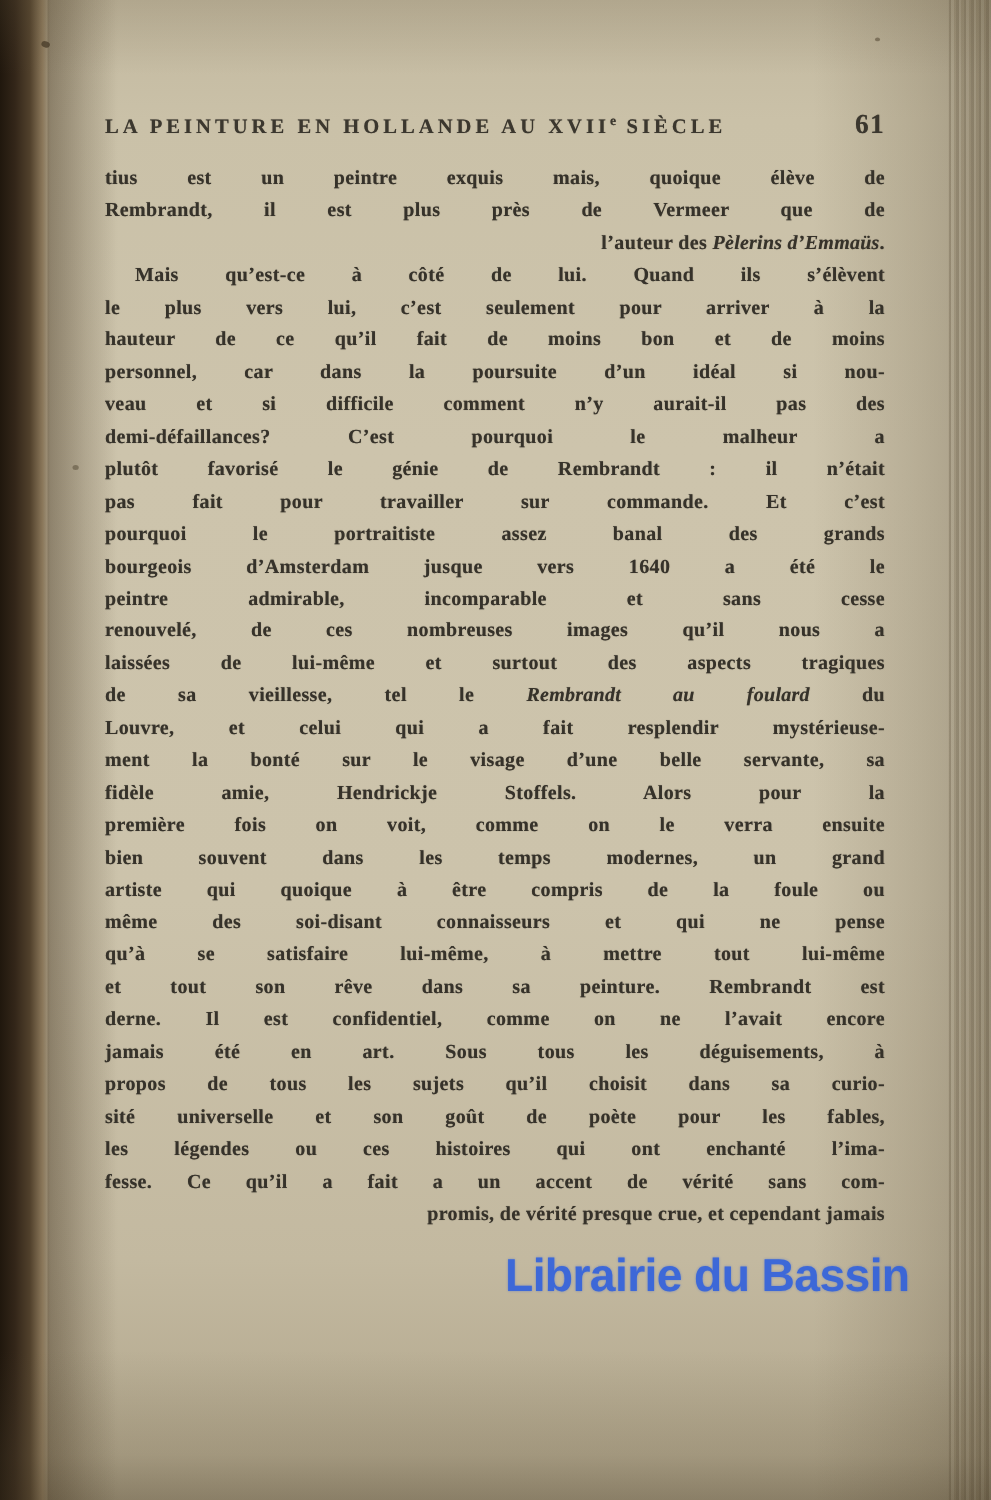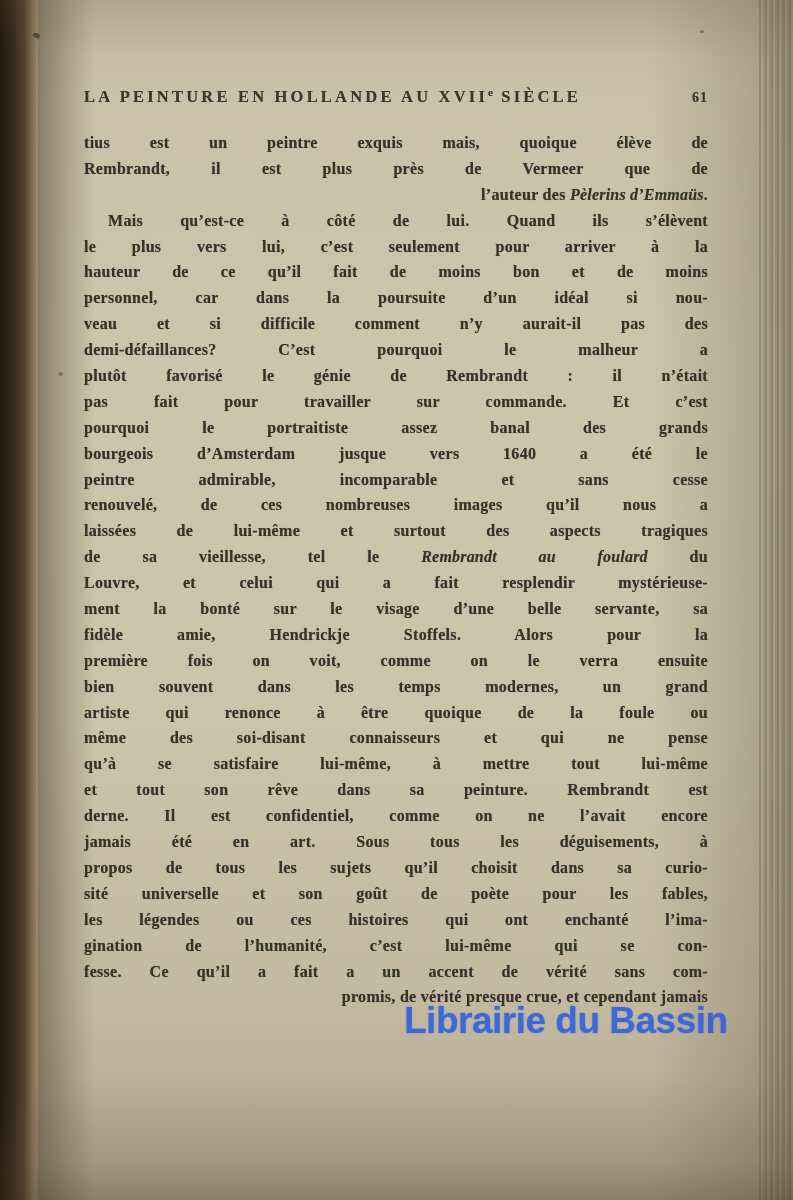--- a/index.html
+++ b/index.html
@@ -47,21 +47,21 @@
     position:absolute;left:84px;top:86px;width:624px;
     display:flex;justify-content:space-between;align-items:baseline;
     color:#3b372e;
   }
   .header .title{
     font-size:16.5px;letter-spacing:3.2px;font-weight:600;white-space:nowrap;
     text-shadow:0 0 .6px rgba(55,50,40,.55);
   }
   .header .title sup{font-size:11px;letter-spacing:1px;vertical-align:6px;}
   .header .pagenum{
-    font-size:14px;font-weight:600;letter-spacing:1px;
+    font-size:22px;font-weight:600;letter-spacing:1px;
     text-shadow:0 0 .6px rgba(55,50,40,.55);
   }
 
   
   .body-text{
     position:absolute;left:84px;top:130px;width:624px;
     color:#36322a;
     font-size:16px;
     letter-spacing:0.3px;
     text-shadow:0 0 .7px rgba(50,45,36,.55);
@@ -116,29 +116,28 @@
       <div class="line just"><span>bourgeois d’Amsterdam jusque vers 1640 a été le</span></div>
       <div class="line just"><span>peintre admirable, incomparable et sans cesse</span></div>
       <div class="line just"><span>renouvelé, de ces nombreuses images qu’il nous a</span></div>
       <div class="line just"><span>laissées de lui-même et surtout des aspects tragiques</span></div>
       <div class="line just"><span>de sa vieillesse, tel le </span><i>Rembrandt au foulard</i><span> du</span></div>
       <div class="line just"><span>Louvre, et celui qui a fait resplendir mystérieuse-</span></div>
       <div class="line just"><span>ment la bonté sur le visage d’une belle servante, sa</span></div>
       <div class="line just"><span>fidèle amie, Hendrickje Stoffels. Alors pour la</span></div>
       <div class="line just"><span>première fois on voit, comme on le verra ensuite</span></div>
       <div class="line just"><span>bien souvent dans les temps modernes, un grand</span></div>
-      <div class="line just"><span>artiste qui renonce à être quoique de la foule ou</span></div>
+      <div class="line just"><span>artiste qui quoique à être compris de la foule ou</span></div>
       <div class="line just"><span>même des soi-disant connaisseurs et qui ne pense</span></div>
       <div class="line just"><span>qu’à se satisfaire lui-même, à mettre tout lui-même</span></div>
       <div class="line just"><span>et tout son rêve dans sa peinture. Rembrandt est</span></div>
       <div class="line just"><span>derne. Il est confidentiel, comme on ne l’avait encore</span></div>
       <div class="line just"><span>jamais été en art. Sous tous les déguisements, à</span></div>
       <div class="line just"><span>propos de tous les sujets qu’il choisit dans sa curio-</span></div>
       <div class="line just"><span>sité universelle et son goût de poète pour les fables,</span></div>
       <div class="line just"><span>les légendes ou ces histoires qui ont enchanté l’ima-</span></div>
-      <div class="line just"><span>gination de l’humanité, c’est lui-même qui se con-</span></div>
       <div class="line just"><span>fesse. Ce qu’il a fait a un accent de vérité sans com-</span></div>
       <div class="line"><span>promis, de vérité presque crue, et cependant jamais</span></div>
     </div>
 
   <div class="watermark" style="color: rgb(43, 94, 224);">Librairie du Bassin</div>
 
 </div>
 
 </body></html>

